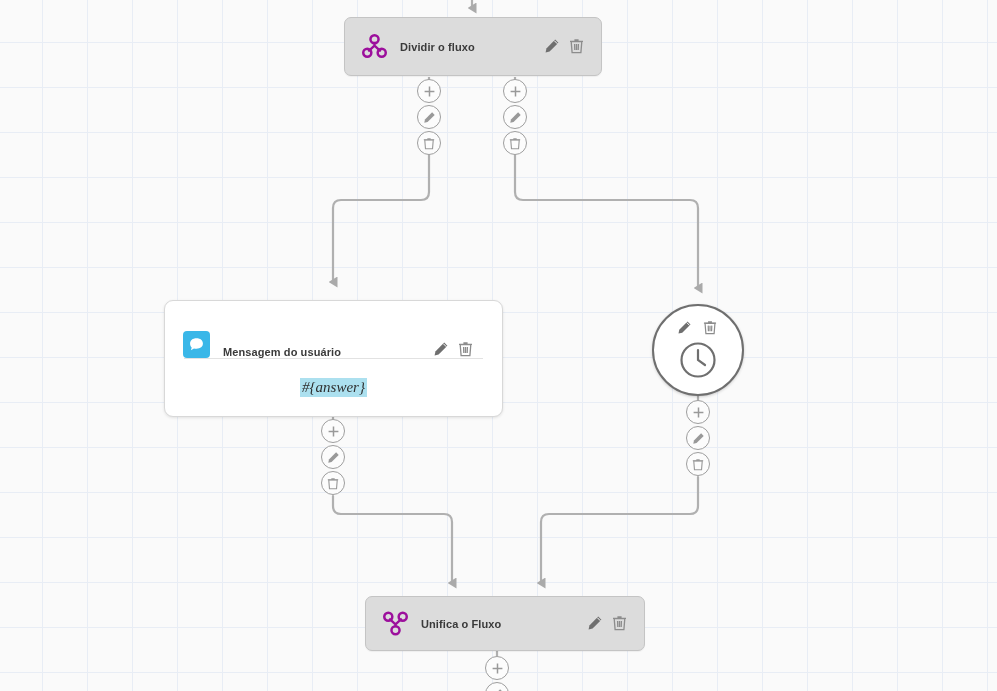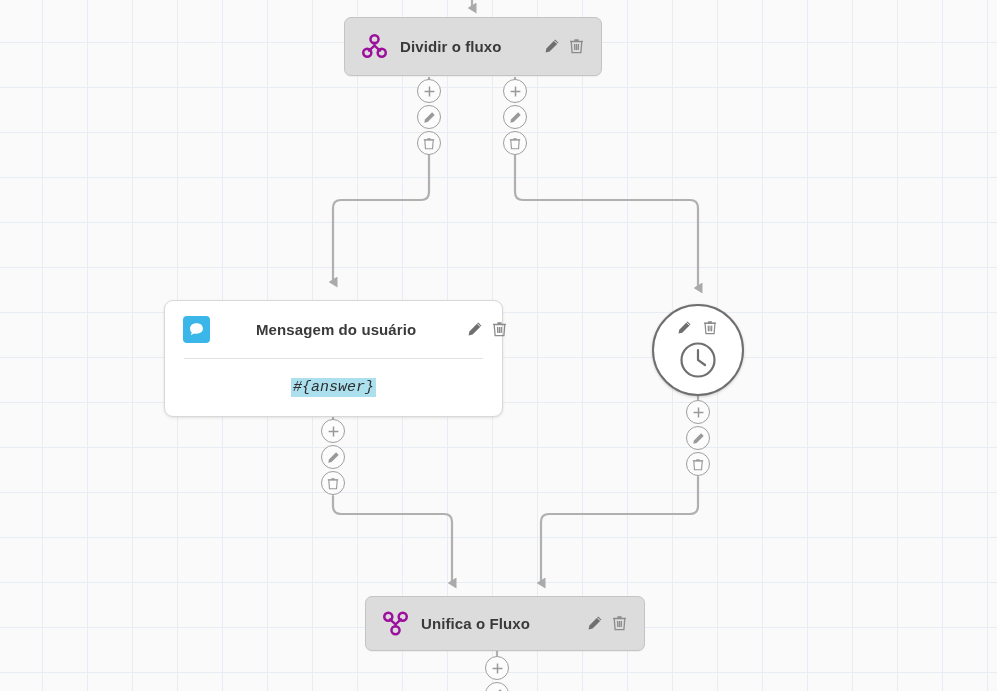--- a/index.html
+++ b/index.html
@@ -46,21 +46,21 @@
     padding: 0 16px;
     box-shadow: 0 1px 1px rgba(0,0,0,0.05);
   }
   .node-white {
     background: #ffffff;
     border: 1px solid #d8d8d8;
     border-radius: 9px;
     box-shadow: 0 1px 3px rgba(0,0,0,0.10);
   }
   .node-title {
-    font-size: 15px;
+    font-size: 11px;
     font-weight: bold;
     color: #3a3a3a;
     letter-spacing: .1px;
     white-space: nowrap;
   }
   .node-icon {
     width: 26px;
     height: 26px;
     flex: 0 0 26px;
     display: flex;
@@ -84,25 +84,24 @@
   
   #node-message {
     left: 164px;
     top: 300px;
     width: 339px;
     height: 117px;
     padding: 0;
   }
   .msg-head {
     display: flex;
-    align-items: center;
+    align-items: flex-end;
     height: 57px;
     padding: 0 28px 0 18px;
     box-sizing: border-box;
-    gap: 33px;
   }
   .msg-icon {
     width: 27px;
     height: 27px;
     flex: 0 0 27px;
     background: #3ab7e8;
     border-radius: 4px;
     margin-right: 13px;
     display: flex;
     align-items: center;
@@ -118,21 +117,21 @@
     align-items: center;
     justify-content: center;
     height: 57px;
   }
   .msg-var {
     font-style: italic;
     font-size: 15px;
     color: #2f2f2f;
     background: #ace0ef;
     padding: 1px 2px;
-    font-family: Liberation Mono, monospace;
+    font-family: Liberation Serif, serif;
   }
   
   #node-clock {
     left: 652px;
     top: 304px;
     width: 92px;
     height: 92px;
     border-radius: 50%;
     background: #fff;
     border: 2px solid #6f6f6f;

